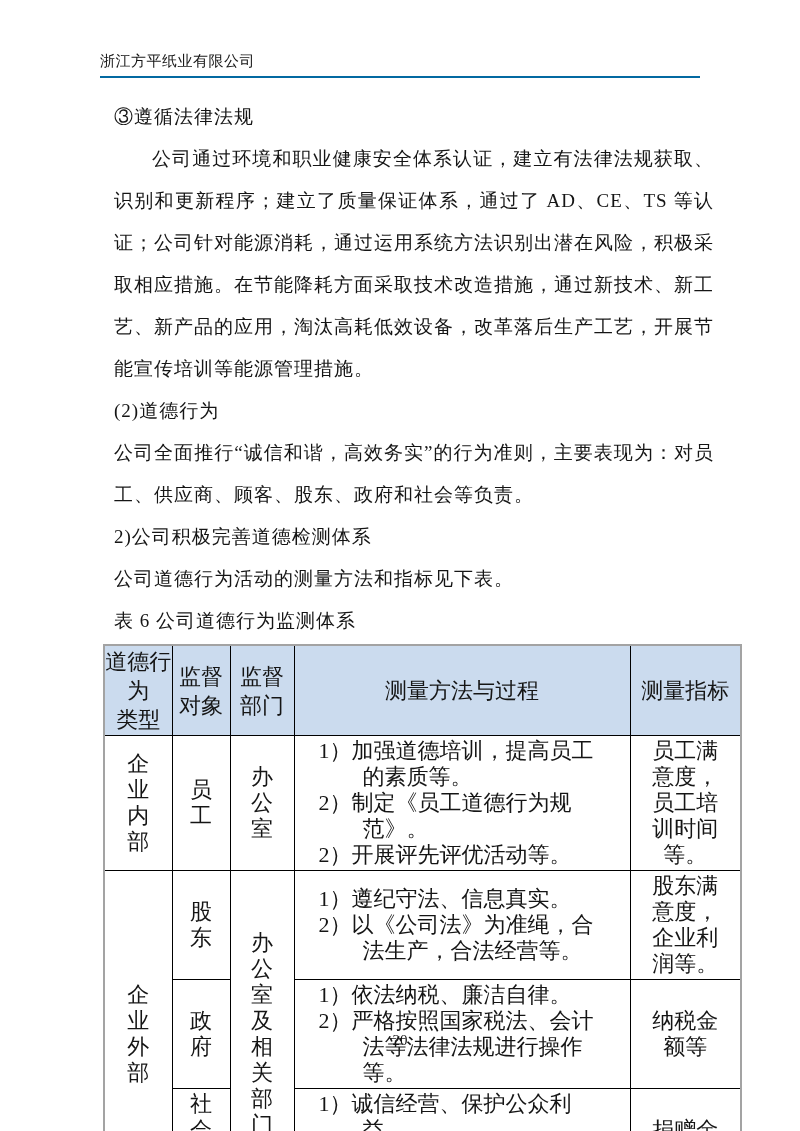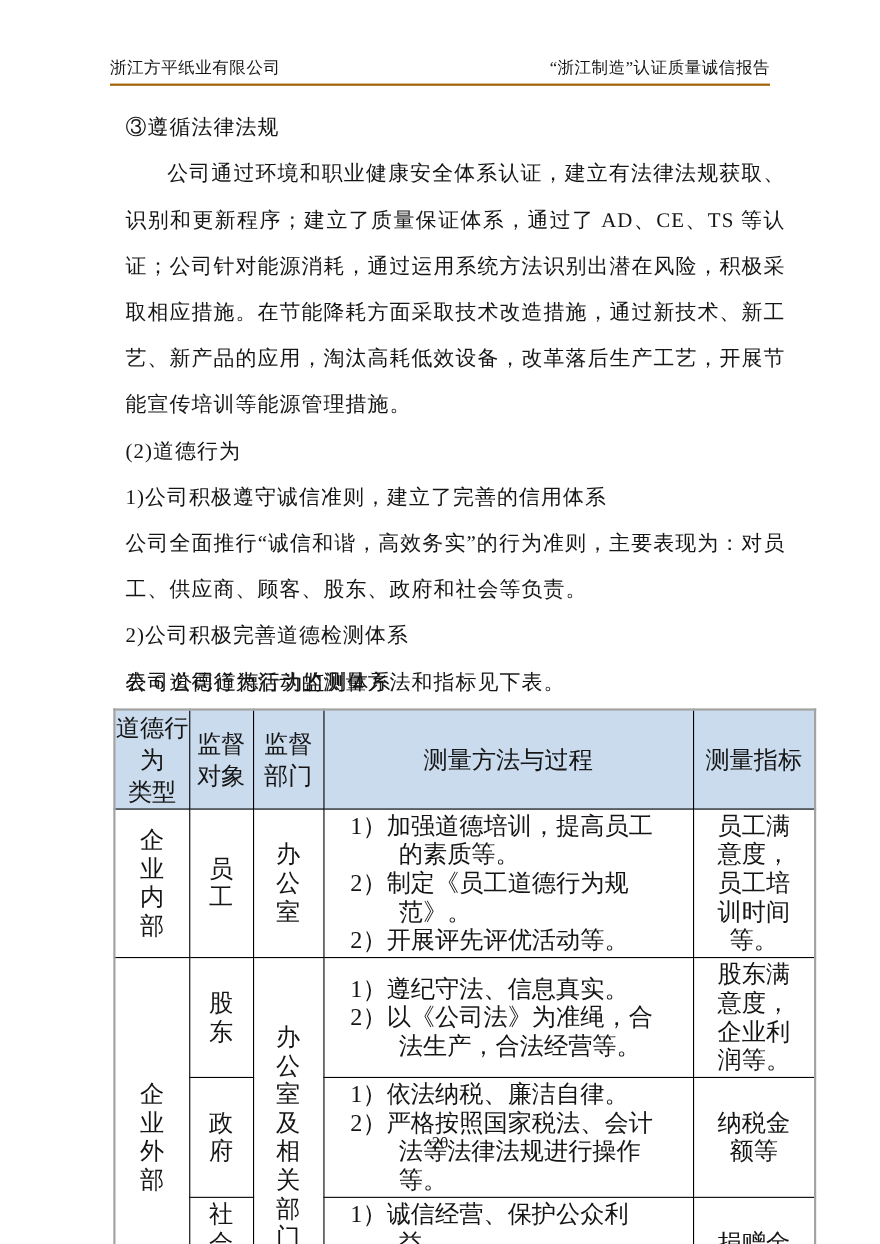--- a/index.html
+++ b/index.html
@@ -10,21 +10,21 @@
     background:#ffffff;
     color:#151515;
     font-family:"Liberation Serif","DejaVu Serif",serif;
     overflow:hidden;
   }
   
   .doc-header {
     position:absolute; top:52px; left:100px; width:600px;
     display:flex; justify-content:space-between; align-items:flex-end;
     font-size:15px; letter-spacing:0.5px;
-    border-bottom:2px solid #a16207; padding-bottom:5px;
+    border-bottom:2px solid #0369a1; padding-bottom:5px;
   }
   
   .body-text {
     position:absolute; top:96px; left:114px; width:600px;
     font-size:19px; line-height:42px; letter-spacing:1px;
     text-align:justify;
   }
   .body-text p { margin:0; }
   .body-text p.indent { text-indent:2em; }
   
@@ -60,28 +60,26 @@
     text-align:center; font-size:15px;
   }
 </style>
 </head>
 <body>
 
 <div class="page">
 
   <div class="doc-header">
     <span>浙江方平纸业有限公司</span>
-    <span>“浙江制造”认证质量诚信报告</span>
   </div>
 
   <div class="body-text">
     <p>③遵循法律法规</p>
     <p class="indent">公司通过环境和职业健康安全体系认证，建立有法律法规获取、识别和更新程序；建立了质量保证体系，通过了 AD、CE、TS 等认证；公司针对能源消耗，通过运用系统方法识别出潜在风险，积极采取相应措施。在节能降耗方面采取技术改造措施，通过新技术、新工艺、新产品的应用，淘汰高耗低效设备，改革落后生产工艺，开展节能宣传培训等能源管理措施。</p>
     <p>(2)道德行为</p>
-    <p>1)公司积极遵守诚信准则，建立了完善的信用体系</p>
     <p>公司全面推行“诚信和谐，高效务实”的行为准则，主要表现为：对员工、供应商、顾客、股东、政府和社会等负责。</p>
     <p>2)公司积极完善道德检测体系</p>
     <p>公司道德行为活动的测量方法和指标见下表。</p>
   </div>
 
   <div class="table-caption">表 6 公司道德行为监测体系</div>
 
   <table class="doc-table">
     <colgroup>
       <col style="width:68px">

